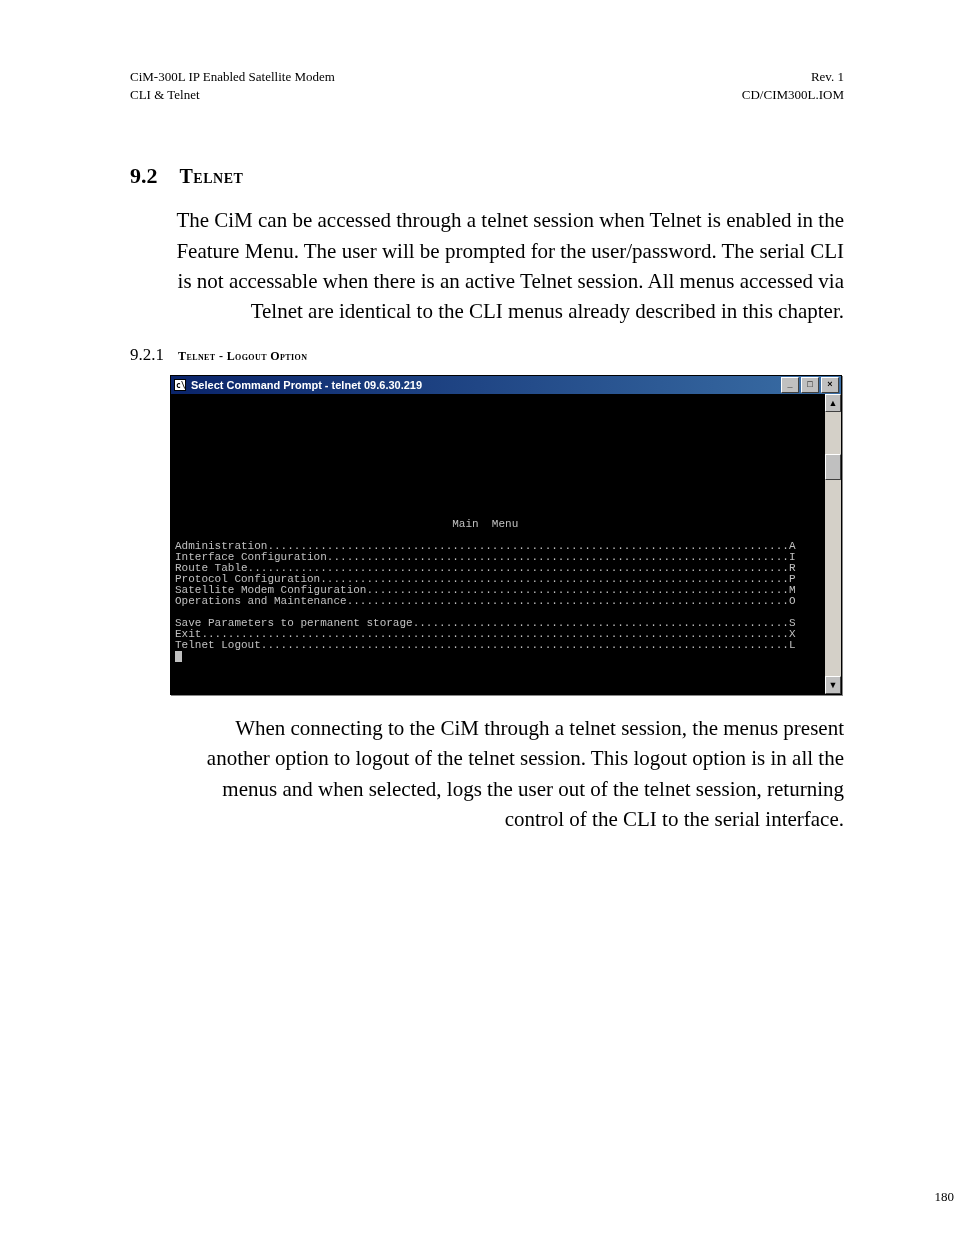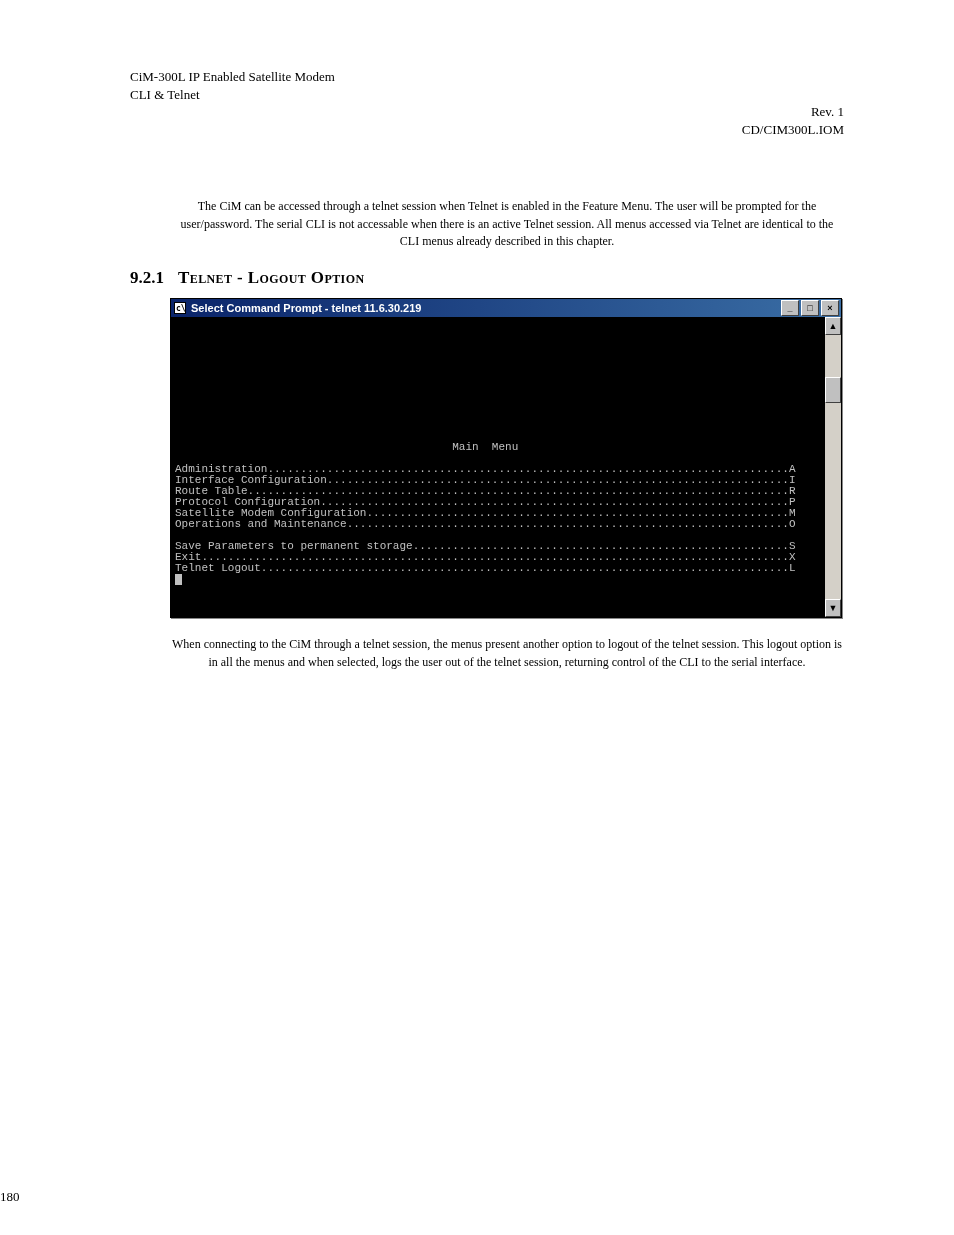--- a/index.html
+++ b/index.html
@@ -16,56 +16,55 @@
     position: relative;
     box-sizing: border-box;
     padding: 68px 110px 40px 130px;
   }
   .hdr {
     display: flex;
     justify-content: space-between;
     font-size: 13px;
     line-height: 1.35;
     margin-bottom: 60px;
-    flex-direction: column;
   }
   .hdr .left, .hdr .right { white-space: pre; }
   .hdr .right { text-align: right; }
 
   .sec-num {
     font-size: 22px;
     font-weight: bold;
     display: inline-block;
     margin-right: 18px;
   }
   .sec-title {
     font-size: 20px;
     font-weight: bold;
     font-variant: small-caps;
     letter-spacing: 0.5px;
   }
   .h-9-2 { margin-bottom: 16px; }
 
   .body-p {
-    font-size: 12px;
+    font-size: 21px;
     line-height: 1.45;
     margin: 0 0 18px 40px;
-    text-align: center;
+    text-align: right;
   }
 
   .sub-h {
     margin: 18px 0 10px 0;
   }
   .sub-num {
     font-size: 17px;
-    font-weight: bold;
+    font-weight: normal;
     margin-right: 10px;
   }
   .sub-title {
-    font-size: 17px;
+    font-size: 12px;
     font-weight: bold;
     font-variant: small-caps;
     letter-spacing: 0.4px;
   }
 
   
   .term-win {
     margin: 6px 0 18px 40px;
     width: 670px;
     border: 1px solid #000;
@@ -149,21 +148,21 @@
     background: #c0c0c0;
     border: 1px solid #fff;
     border-right-color: #404040;
     border-bottom-color: #404040;
   }
 
   .page-num {
     position: absolute;
     bottom: 30px;
     left: 0; right: 0;
-    text-align: left;
+    text-align: right;
     font-size: 13px;
   }
   .cursor-block {
     display: inline-block;
     width: 7px; height: 11px;
     background: #c0c0c0;
     vertical-align: text-bottom;
   }
 </style>
 </head>
@@ -171,38 +170,42 @@
 
 <div class="page">
 
   <div class="hdr">
     <div class="left"><span>CiM-300L IP Enabled Satellite Modem</span>
 <span>CLI &amp; Telnet</span></div>
     <div class="right"><span>Rev. 1</span>
 <span>CD/CIM300L.IOM</span></div>
   </div>
 
+  <div class="h-9-2">
+    <span class="sec-num">9.2</span>
+    <span class="sec-title">Telnet</span>
+  </div>
 
   <p class="body-p">The CiM can be accessed through a telnet session when Telnet is enabled in the Feature Menu. The user will be prompted for the user/password. The serial CLI is not accessable when there is an active Telnet session. All menus accessed via Telnet are identical to the CLI menus already described in this chapter.</p>
 
   <div class="sub-h">
     <span class="sub-num">9.2.1</span>
     <span class="sub-title">Telnet - Logout Option</span>
   </div>
 
   <div class="term-win">
     <div class="titlebar">
       <span class="sysicon">
         <svg width="12" height="12" viewBox="0 0 12 12">
             <rect x="0" y="0" width="12" height="12" fill="#000"></rect>
             <rect x="1" y="1" width="10" height="10" fill="#fff"></rect>
             <text x="2" y="9" font-size="8" font-family="monospace" fill="#000">c\</text>
           </svg>
       </span>
-      <span class="ttl">Select Command Prompt - telnet 11.6.30.219</span>
+      <span class="ttl">Select Command Prompt - telnet 09.6.30.219</span>
       <span class="winbtns">
         <span class="winbtn">_</span>
         <span class="winbtn">□</span>
         <span class="winbtn">×</span>
       </span>
     </div>
     <div class="term-body-wrap">
       <div class="term-body" id="term-content">
 
 

